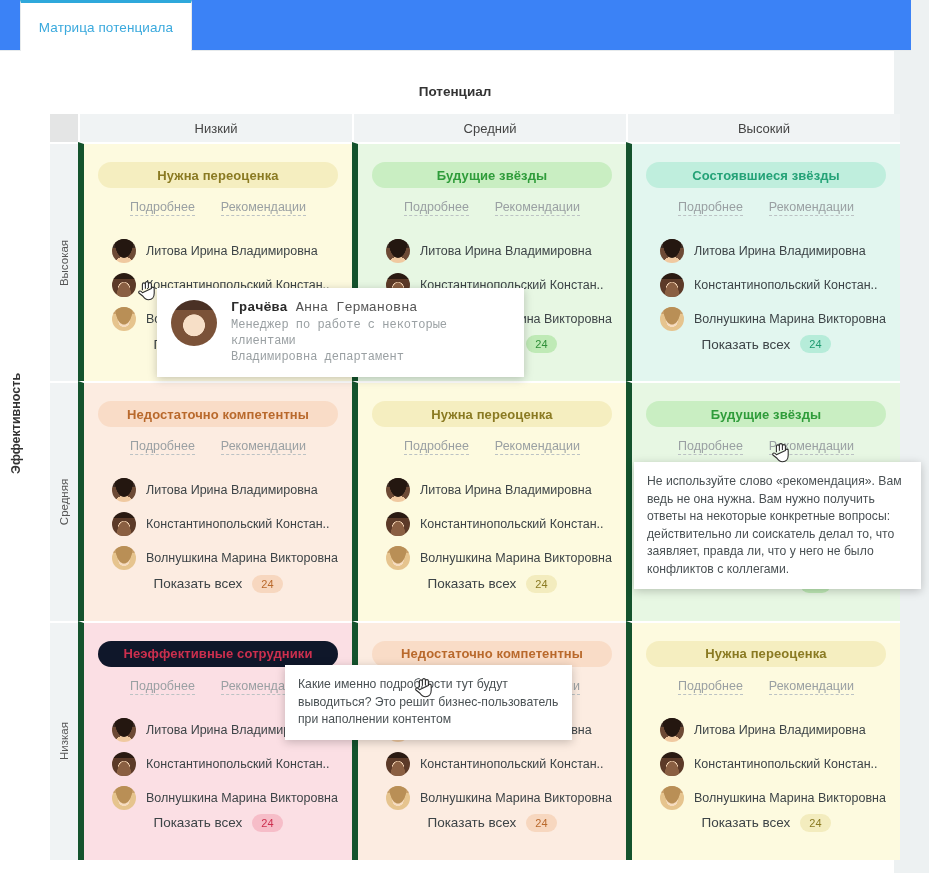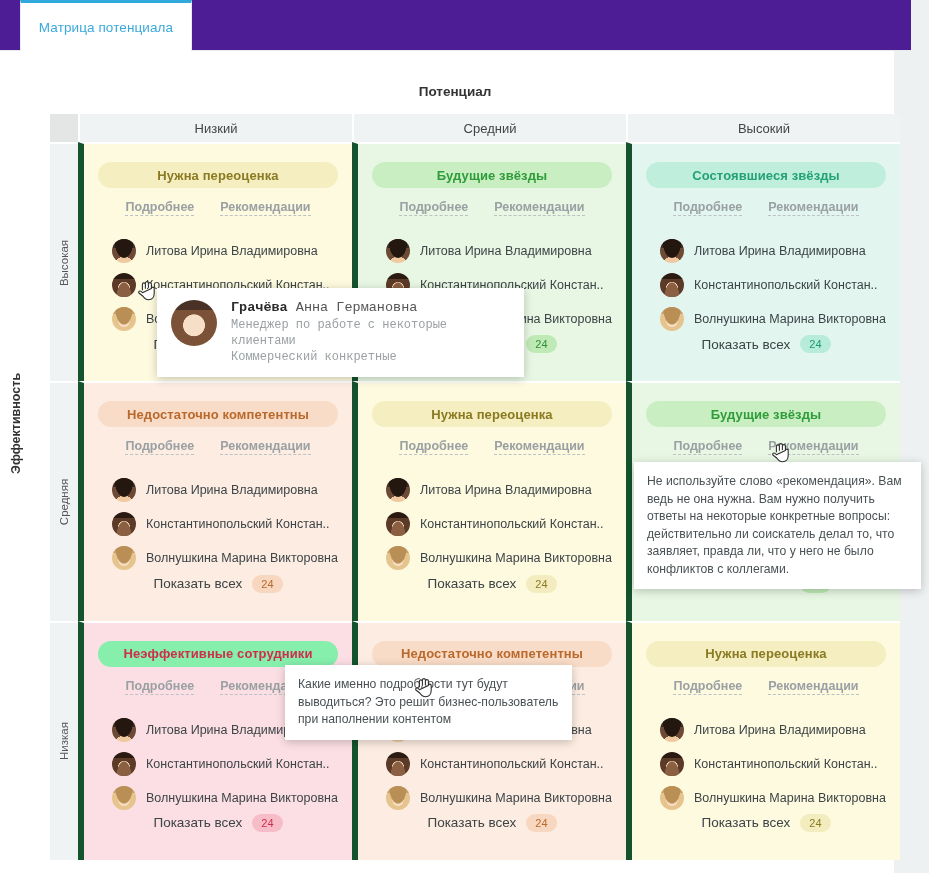--- a/index.html
+++ b/index.html
@@ -9,21 +9,21 @@
     background: #ffffff;
     font-family: "Liberation Sans", "DejaVu Sans", sans-serif;
     overflow: hidden;
     position: relative;
   }
 
   
   #tabbar {
     position: absolute; left: 0; top: 0; width: 911px; height: 51px;
     border-bottom: 1px solid #e6eaec;
-    background: #4c1d95;
+    background: #3b82f6;
   }
   #tabbar .tab {
     position: absolute; left: 20px; top: 0;
     width: 172px; height: 51px;
     background: #fff;
     border-left: 1px solid #e6eaec;
     border-right: 1px solid #e6eaec;
     border-top: 3px solid #2fa8db;
     display: flex; align-items: center; justify-content: center;
     color: #3aa9dd; font-size: 13.5px; letter-spacing: .1px;
@@ -84,21 +84,21 @@
     padding: 18px 14px 0 14px;
     overflow: visible;
   }
 
   .badge-title {
     margin: 0 auto; width: 240px; height: 26px; border-radius: 13px;
     display:flex; align-items:center; justify-content:center;
     font-size:13px; font-weight:bold; letter-spacing:.1px;
   }
   .links {
-    margin-top: 12px; display:flex; justify-content:center; gap: 26px; font-weight: bold;
+    margin-top: 12px; display:flex; justify-content:center; gap: 26px;
   }
   .links a {
     font-size:12.5px; color:#9aa0a3; text-decoration:none;
     border-bottom:1px dashed #bcc2c4; padding-bottom:1px; cursor:pointer;
   }
   .people { margin-top: 18px; padding-left: 14px; }
   .person {
     display:flex; align-items:center; gap:10px; height:34px;
   }
   .person .name { font-size:12.5px; color:#3d4447; white-space:nowrap; }
@@ -374,21 +374,21 @@
       </div>
       <div class="showall">
         <span class="lbl">Показать всех</span>
         <span class="cnt" style="background:#bfeab6;color:#2f8f38">24</span>
       </div>
     </div>
     <div class="rowhead">
       <span>Низкая</span>
     </div>
     <div class="cell" style="background:#fbdfe4">
-      <div class="badge-title" style="background:#86efac;color:#cc2f4e">
+      <div class="badge-title" style="background:#0f172a;color:#cc2f4e">
         <span>Неэффективные сотрудники</span>
       </div>
       <div class="links">
         <a>Подробнее</a>
         <a>Рекомендации</a>
       </div>
       <div class="people">
         <div class="person">
           <div class="avatar av-a ">
             <i class="h"></i>
@@ -479,21 +479,21 @@
         <span class="cnt" style="background:#f3ecbe;color:#8a7a22">24</span>
       </div>
     </div>
   </div>
 
 <div class="tooltip tt-person" style="left: 157px; top: 288px; width: 367px;">
     <div class="av av-d"><i class="h"></i></div>
     <div>
       <div class="tt-name"><b>Грачёва</b><span> Анна Германовна</span></div>
       <div class="tt-sub">Менеджер по работе с некоторые клиентами</div>
-      <div class="tt-sub">Коммерческий конкретные</div>
+      <div class="tt-sub">Владимировна департамент</div>
     </div>
   </div>
 <div class="tooltip tt-text" style="left: 634px; top: 462px; width: 287px;"><span>Не используйте слово «рекомендация». Вам ведь не она нужна. Вам нужно получить ответы на некоторые конкретные вопросы: действительно ли соискатель делал то, что заявляет, правда ли, что у него не было конфликтов с коллегами.</span></div>
 <div class="tooltip tt-text" style="left: 285px; top: 665px; width: 287px;"><span>Какие именно подробности тут будут выводиться? Это решит бизнес-пользователь при наполнении контентом</span></div>
 <div class="cursor" style="left: 138px; top: 281px;"><svg viewBox="0 0 18 20" width="18" height="20">
       <path d="M4.4 9.2V3.4a1.5 1.5 0 0 1 3 0v4.3m0-.6V2.1a1.5 1.5 0 0 1 3 0v5m0-.4V3.1a1.5 1.5 0 0 1 3 0v4.6m0-.2a1.4 1.4 0 0 1 2.8 0v4.7c0 3.6-2 6.5-5.6 6.5-3.3 0-4.4-1.3-5.6-3.4L.9 12c-.6-1 .2-2.3 1.4-2 .9.2 1.5.8 2.1 1.8Z" fill="#fff" stroke="#2d2d2d" stroke-width="1.1" stroke-linejoin="round"></path>
     </svg></div>
 <div class="cursor" style="left: 772px; top: 443px;"><svg viewBox="0 0 18 20" width="18" height="20">
       <path d="M4.4 9.2V3.4a1.5 1.5 0 0 1 3 0v4.3m0-.6V2.1a1.5 1.5 0 0 1 3 0v5m0-.4V3.1a1.5 1.5 0 0 1 3 0v4.6m0-.2a1.4 1.4 0 0 1 2.8 0v4.7c0 3.6-2 6.5-5.6 6.5-3.3 0-4.4-1.3-5.6-3.4L.9 12c-.6-1 .2-2.3 1.4-2 .9.2 1.5.8 2.1 1.8Z" fill="#fff" stroke="#2d2d2d" stroke-width="1.1" stroke-linejoin="round"></path>
     </svg></div>

